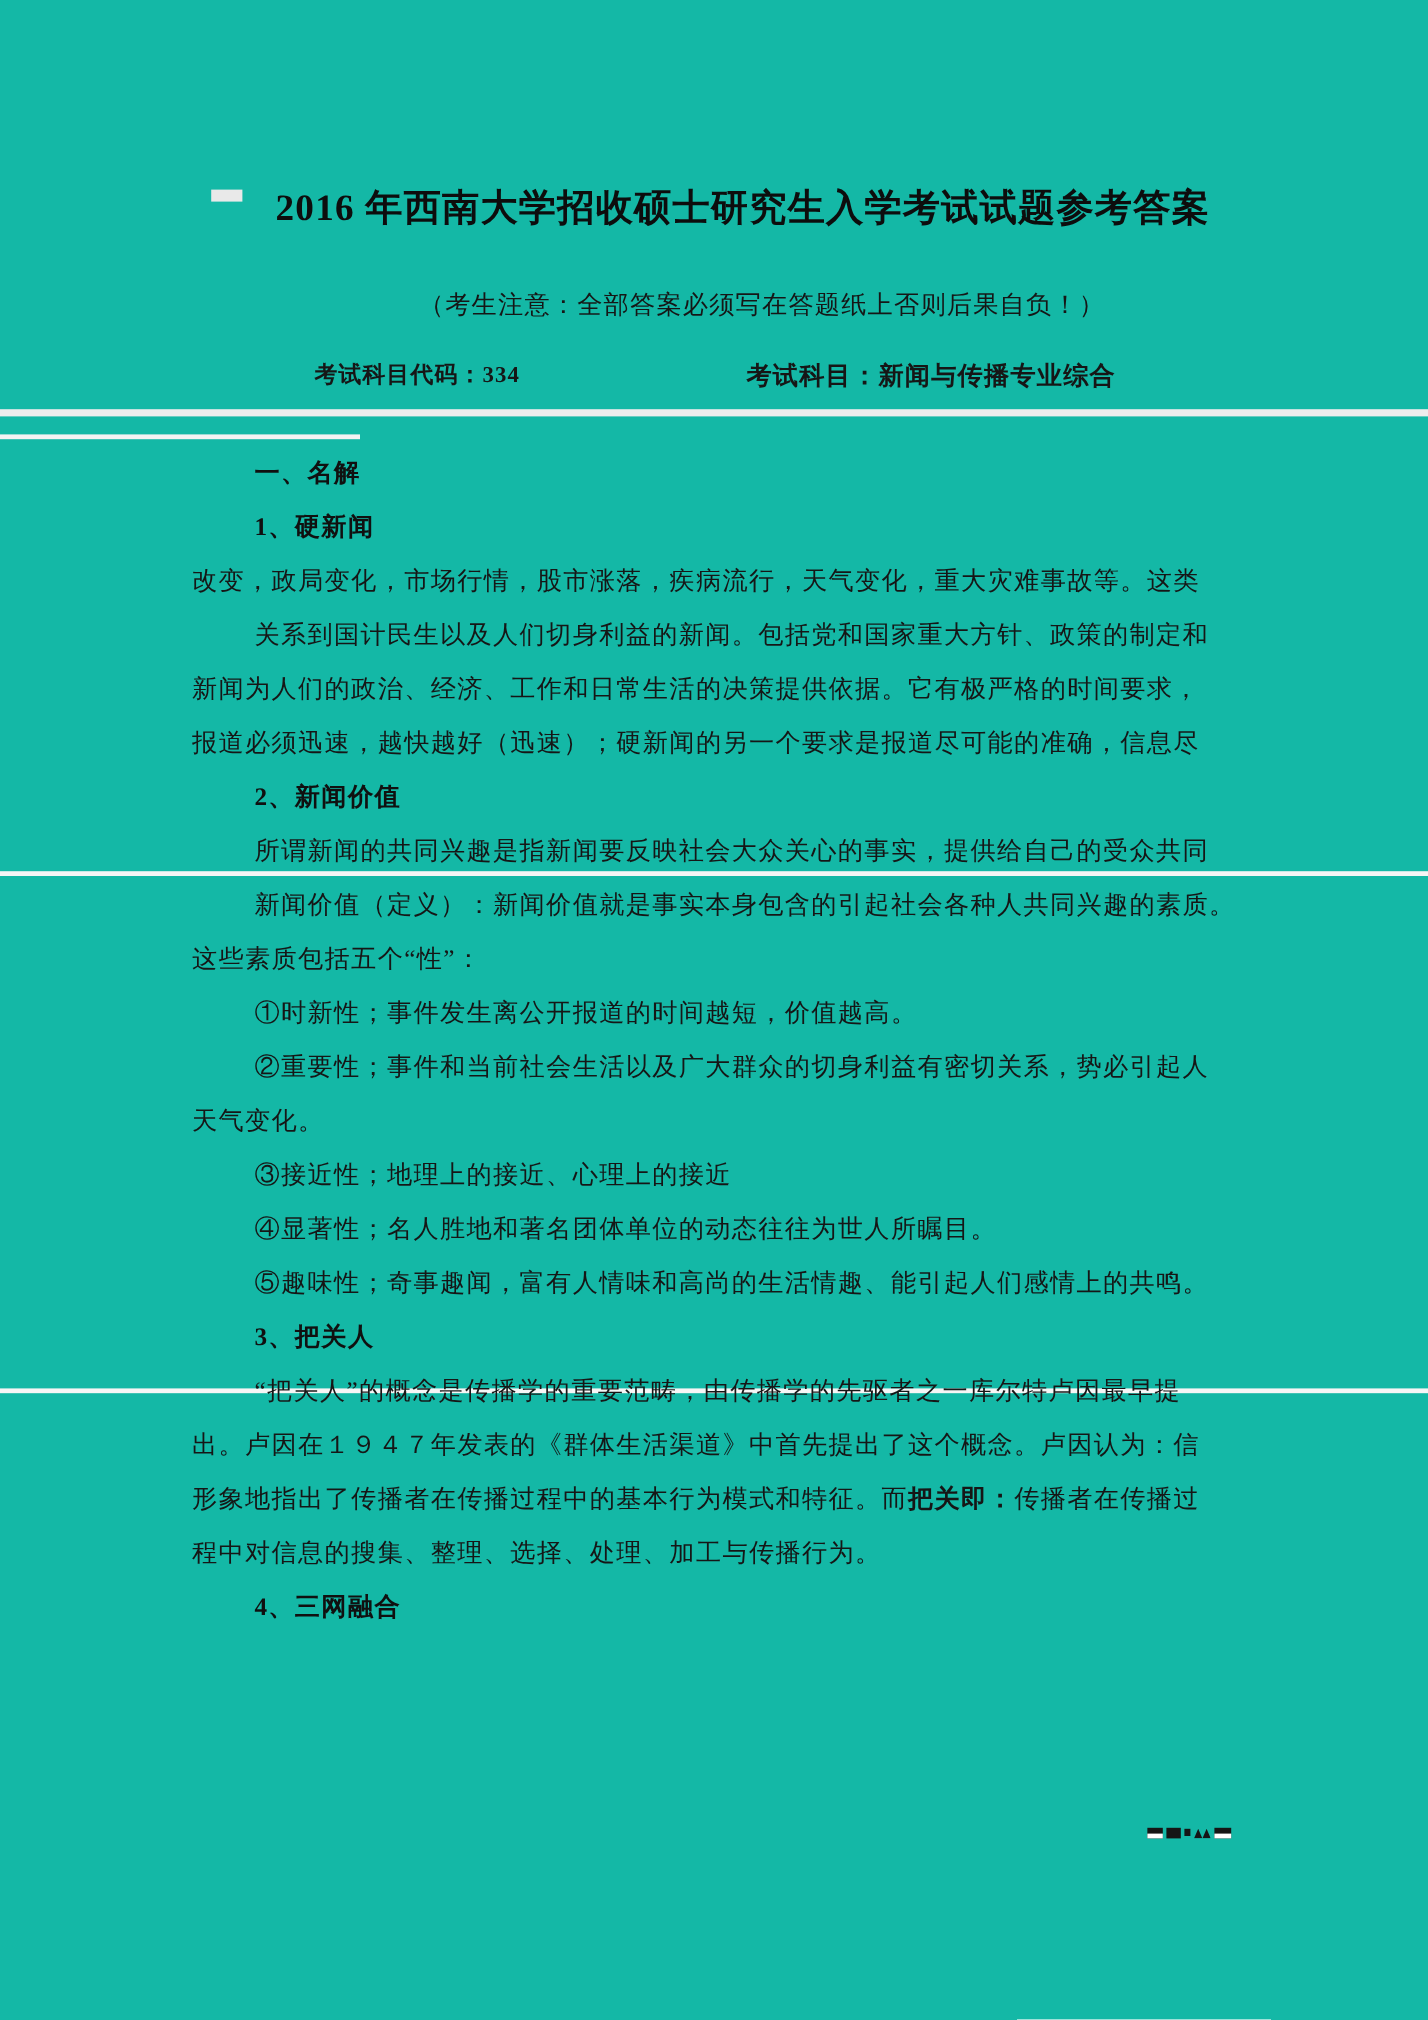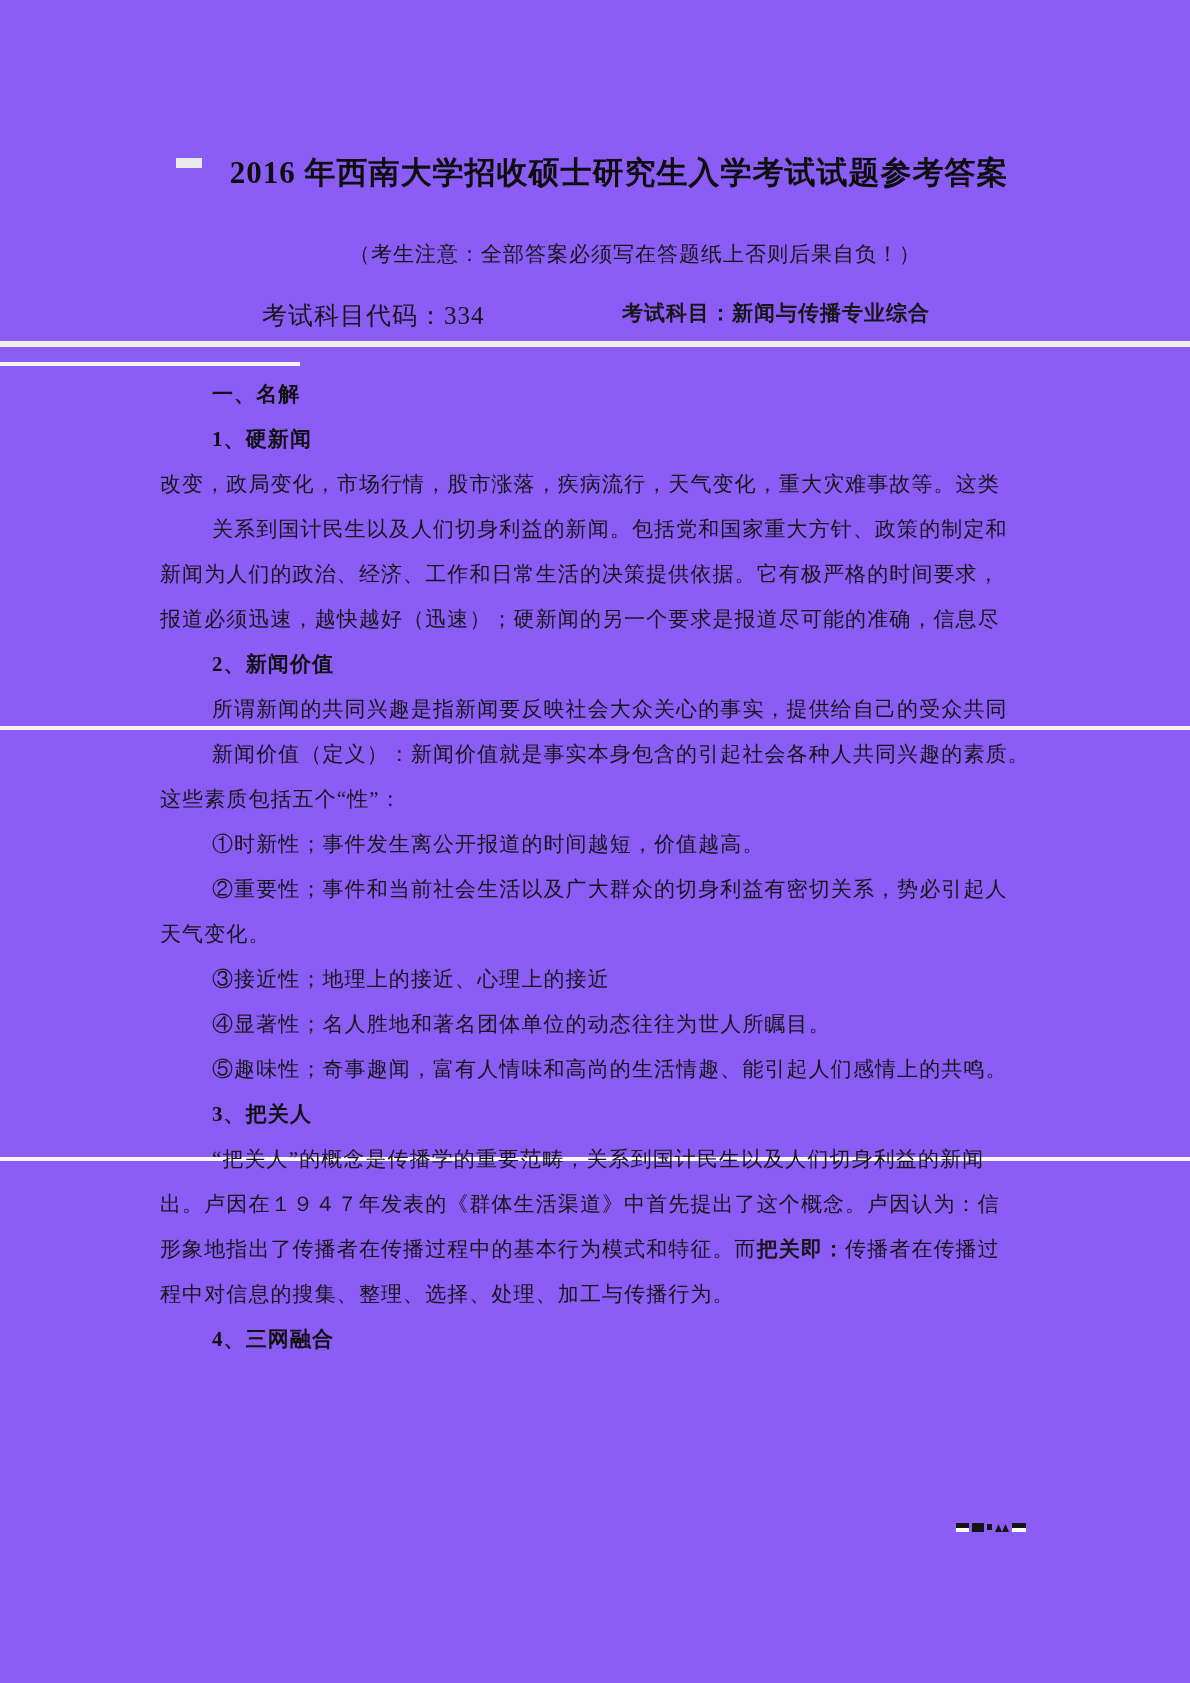--- a/index.html
+++ b/index.html
@@ -1,19 +1,19 @@
 <!DOCTYPE html>
 <html><head>
 <meta charset="utf-8">
 <style>
   html,body { margin:0; padding:0; background:#ffffff; }
   .page {
     position:relative;
     width:1190px; height:1683px;
-    background:#8b5cf6;
+    background:#14b8a6;
     overflow:hidden;
     font-family:"Liberation Serif","DejaVu Serif",serif;
     color:#161616;
   }
   
   .scan-band { position:absolute; left:0; width:100%; pointer-events:none; }
   .band-1 { top:341px; height:6px; background:#ededed; }
   .band-2 { top:362px; width:300px; height:4px; background:#f3f3f3; }
   .band-3 { top:726px; height:4px; background:#f5f5f5; }
   .band-4 { top:1157px; height:4px; background:#f6f6f6; }
@@ -28,21 +28,21 @@
     white-space:nowrap;
   }
   .doc-notice {
     position:absolute; top:240px; left:160px; width:846px;
     padding-left:52px;
     text-align:center;
     font-size:21px; font-weight:400; letter-spacing:1px;
     white-space:nowrap;
   }
   .subject-row { position:absolute; top:299px; left:160px; width:900px; height:30px; }
-  .subject-code { position:absolute; left:102px; font-size:25px; font-weight:400; letter-spacing:1px; white-space:nowrap; }
+  .subject-code { position:absolute; left:102px; font-size:19px; font-weight:700; letter-spacing:1px; white-space:nowrap; }
   .subject-name { position:absolute; left:462px; font-size:21px; font-weight:700; letter-spacing:1px; white-space:nowrap; }
 
   .doc-body {
     position:absolute; top:372px; left:160px; width:846px;
     font-size:21px; letter-spacing:1.1px;
   }
   .line { line-height:45px; white-space:nowrap; }
   .heading { font-weight:700; padding-left:52px; color:#101010; }
   .indent { padding-left:52px; }
   .seg-bold { font-weight:700; }
@@ -87,21 +87,21 @@
       <div class="line body-line indent">所谓新闻的共同兴趣是指新闻要反映社会大众关心的事实，提供给自己的受众共同</div>
       <div class="line body-line indent">新闻价值（定义）：新闻价值就是事实本身包含的引起社会各种人共同兴趣的素质。</div>
       <div class="line body-line">这些素质包括五个“性”：</div>
       <div class="line body-line indent">①时新性；事件发生离公开报道的时间越短，价值越高。</div>
       <div class="line body-line indent">②重要性；事件和当前社会生活以及广大群众的切身利益有密切关系，势必引起人</div>
       <div class="line body-line">天气变化。</div>
       <div class="line body-line indent">③接近性；地理上的接近、心理上的接近</div>
       <div class="line body-line indent">④显著性；名人胜地和著名团体单位的动态往往为世人所瞩目。</div>
       <div class="line body-line indent">⑤趣味性；奇事趣闻，富有人情味和高尚的生活情趣、能引起人们感情上的共鸣。</div>
       <div class="line heading">3、把关人</div>
-      <div class="line body-line indent">“把关人”的概念是传播学的重要范畴，关系到国计民生以及人们切身利益的新闻</div>
+      <div class="line body-line indent">“把关人”的概念是传播学的重要范畴，由传播学的先驱者之一库尔特卢因最早提</div>
       <div class="line body-line">出。卢因在１９４７年发表的《群体生活渠道》中首先提出了这个概念。卢因认为：信</div>
       <div class="line body-line"><span class="seg">形象地指出了传播者在传播过程中的基本行为模式和特征。而</span><span class="seg-bold">把关即：</span><span class="seg">传播者在传播过</span></div>
       <div class="line body-line">程中对信息的搜集、整理、选择、处理、加工与传播行为。</div>
       <div class="line heading">4、三网融合</div>
     </div>
 
   <div class="clipped-fragment">
     <span class="frag-chunk fc1"></span>
     <span class="frag-chunk fc2"></span>
     <span class="frag-chunk fc3"></span>

